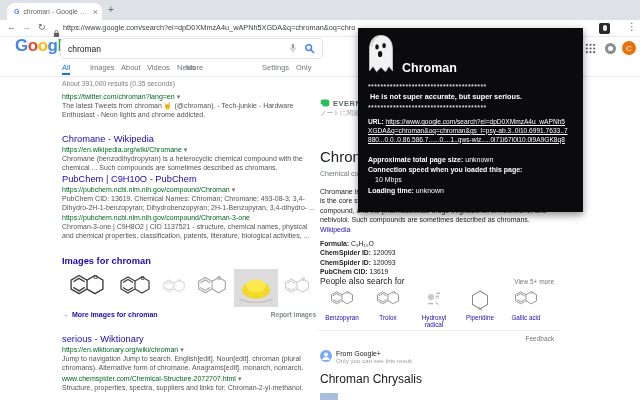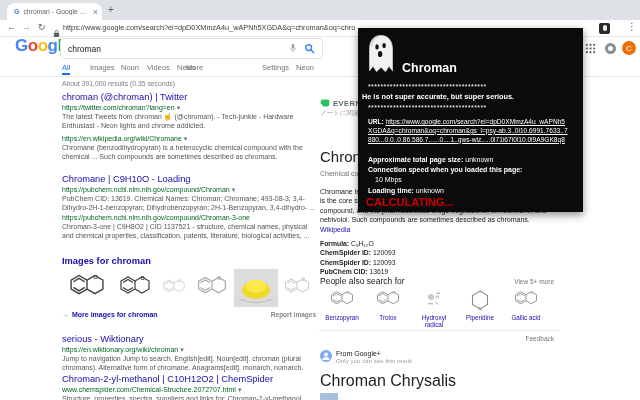--- a/index.html
+++ b/index.html
@@ -80,32 +80,32 @@
   .pasfm{right:6px;top:188px;font-size:6.5px;color:#70757a;}
   .prow{left:2px;top:198px;display:flex;gap:2px;}
   .pcell{width:44px;text-align:center;}
   .pthumb{height:24px;color:#8a8a8a;}
   .plabel{font-size:6.3px;line-height:7px;color:#1a0dab;margin-top:2px;}
   .kpdiv{left:0;top:240px;width:100%;border-top:1px solid #ececec;}
   .fb{right:6px;top:245px;font-size:6.5px;color:#70757a;}
   .gp{left:2px;top:258px;display:flex;gap:4px;align-items:center;}
   .gps{font-size:7px;color:#202124;}
   .gpv{font-size:6.2px;color:#9aa0a6;}
-  .gptitle{left:2px;top:282px;font-size:16px;color:#202124;}
+  .gptitle{left:2px;top:282px;font-size:12px;color:#202124;}
   .gpthumb{left:2px;top:303px;width:18px;height:10px;background:#a9bede;border-radius:1px;}
 
   
   #popup{position:absolute;left:358px;top:28px;width:225px;height:184px;background:#0b0b0d;z-index:50;
          box-shadow:0 3px 8px rgba(0,0,0,.45);color:#fff;font-size:7px;}
   #popup .pp{position:absolute;}
   .gh{left:8px;top:5px;}
   .ptitle{left:44px;top:33px;font-size:12.5px;font-weight:bold;}
   .sep{left:10px;width:208px;letter-spacing:.4px;font-size:7px;white-space:nowrap;overflow:hidden;}
   .sep1{top:55px}.sep2{top:76px}
-  .ptag{left:4px;top:64px;font-weight:bold;font-size:7.3px;text-align:center;}
+  .ptag{left:12px;top:64px;font-weight:bold;font-size:7.3px;text-align:center;}
   .purl{left:10px;top:90px;width:201px;line-height:8.8px;font-size:6.6px;word-break:break-all;}
   .plab{font-weight:bold;}
   .plink{text-decoration:underline;color:#fff;}
   .psize{left:10px;top:128px;}
   .pspeed{left:10px;top:138px;}
   .pval{left:17px;top:148px;}
   .pload{left:10px;top:159px;}
   .pstat{left:8px;top:168px;font-size:11px;font-weight:bold;color:#D40000;}
 </style>
 </head>
@@ -163,41 +163,41 @@
         <circle cx="6" cy="10" r="1.2"></circle>
         <circle cx="10" cy="10" r="1.2"></circle>
       </svg>
     </span>
   <span class="bellc"></span>
   <span class="avatar" style="background: rgb(232, 113, 10);">C</span>
 
   <div class="navtabs">
     <span class="nt0">All</span>
     <span class="nt1">Images</span>
-    <span class="nt2">Noun</span>
+    <span class="nt2">About</span>
     <span class="nt3">Videos</span>
     <span class="nt4">News</span>
     <span class="nt5">More</span>
     <span class="nt6">Settings</span>
-    <span class="nt7">Neon</span>
+    <span class="nt7">Only</span>
   </div>
   <div class="navline"></div>
   <div class="stats">About 391,000 results (0.35 seconds)</div>
 
   <div class="result p1">
-    <div class="r-title">chroman (@chroman) | Twitter</div>
     <div class="r-url"><span>https://twitter.com/chroman?lang=en</span><span class="arr">▾</span></div>
     <div class="r-snip">The latest Tweets from chroman 🤘 (@chroman). - Tech-junkie - Hardware Enthusiast - Neon lights and chrome addicted.</div>
   </div>
   <div class="result p2">
+    <div class="r-title">Chromane - Wikipedia</div>
     <div class="r-url"><span>https://en.wikipedia.org/wiki/Chromane</span><span class="arr">▾</span></div>
     <div class="r-snip">Chromane (benzodihydropyran) is a heterocyclic chemical compound with the chemical ... Such compounds are sometimes described as chromans.</div>
   </div>
   <div class="result p3">
-    <div class="r-title">Chromane | C9H10O - Loading</div>
+    <div class="r-title">PubChem | C9H10O - PubChem</div>
     <div class="r-url"><span>https://pubchem.ncbi.nlm.nih.gov/compound/Chroman</span><span class="arr">▾</span></div>
     <div class="r-snip">PubChem CID: 13619. Chemical Names: Chroman; Chromane; 493-08-3; 3,4-Dihydro-2H-1-benzopyran; Dihydrobenzopyran; 2H-1-Benzopyran, 3,4-dihydro- ...</div>
   </div>
   <div class="result p4">
     <div class="r-url"><span>https://pubchem.ncbi.nlm.nih.gov/compound/Chroman-3-one</span><span class="arr"></span></div>
     <div class="r-snip">Chroman-3-one | C9H8O2 | CID 1137521 - structure, chemical names, physical and chemical properties, classification, patents, literature, biological activities, ...</div>
   </div>
 
   <div class="imgsec">
     <div class="is-title">Images for chroman</div>
@@ -254,21 +254,20 @@
       <span class="report">Report images</span>
     </div>
   </div>
 
   <div class="result p5">
     <div class="r-title">serious - Wiktionary</div>
     <div class="r-url"><span>https://en.wiktionary.org/wiki/chroman</span><span class="arr">▾</span></div>
     <div class="r-snip">Jump to navigation Jump to search. English[edit]. Noun[edit]. chroman (plural chromans). Alternative form of chromane. Anagrams[edit]. monarch, nomarch.</div>
   </div>
   <div class="result p6">
-    <div class="r-title">Chroman-2-yl-methanol | C10H12O2 | ChemSpider</div>
     <div class="r-url"><span>www.chemspider.com/Chemical-Structure.2072707.html</span><span class="arr">▾</span></div>
     <div class="r-snip">Structure, properties, spectra, suppliers and links for: Chroman-2-yl-methanol.</div>
   </div>
 
   <div id="kpanel">
     <div class="ev abs">
       <span><svg viewBox="0 0 14 14" width="10" height="10">
             <path d="M3 2 h7 a3 3 0 0 1 3 3 v4 a3 3 0 0 1 -3 3 h-3 a4 4 0 0 1 -4 -4 l-2 1 v-4 a3 3 0 0 1 2 -3 z" fill="#2dbe60"></path>
           </svg></span>
       <span class="evlabel">EVERNOTE</span>
@@ -364,16 +363,15 @@
     </span>
     <span class="pp ptitle">Chroman</span>
     <span class="pp sep sep1">**************************************</span>
     <span class="pp ptag">He is not super accurate, but super serious.</span>
     <span class="pp sep sep2">**************************************</span>
     <span class="pp purl"><span class="plab">URL:</span> <span class="plink">https://www.google.com/search?ei=dpD0XMmzA4u_wAPNh5XGDA&amp;q=chroman&amp;oq=chroman&amp;gs_l=psy-ab.3..0i10.6991.7633..7880...0.0..0.86.586.7......0....1..gws-wiz.....0i71i67i0i10.0i9A9GK8q8</span></span>
     <span class="pp psize"><span class="plab">Approximate total page size:</span> <span>unknown</span></span>
     <span class="pp pspeed plab">Connection speed when you loaded this page:</span>
     <span class="pp pval">10 Mbps</span>
     <span class="pp pload"><span class="plab">Loading time:</span> <span>unknown</span></span>
-    <span class="pp pstat" style="color: rgb(212, 0, 0);">CALCULATING...</span>
   </div>
 
 </div>
 
 </body></html>

